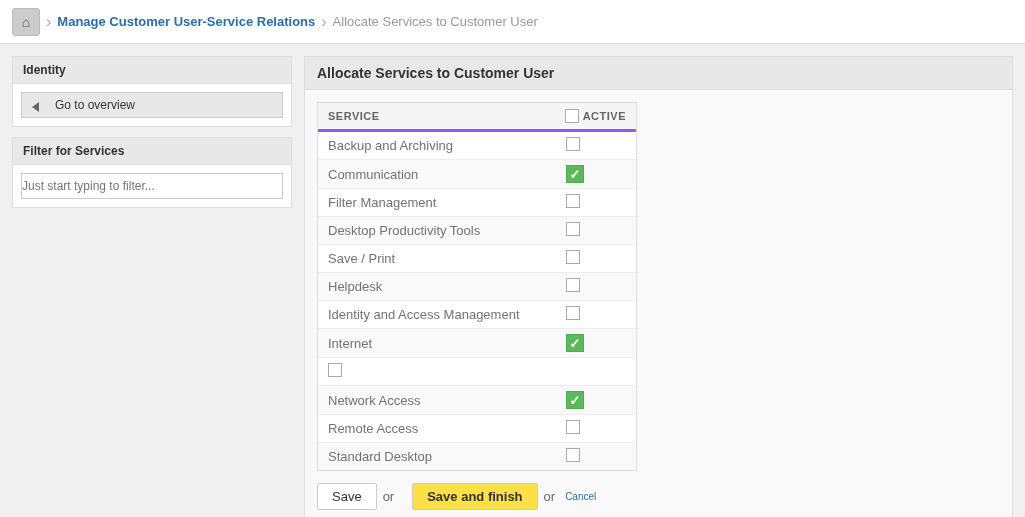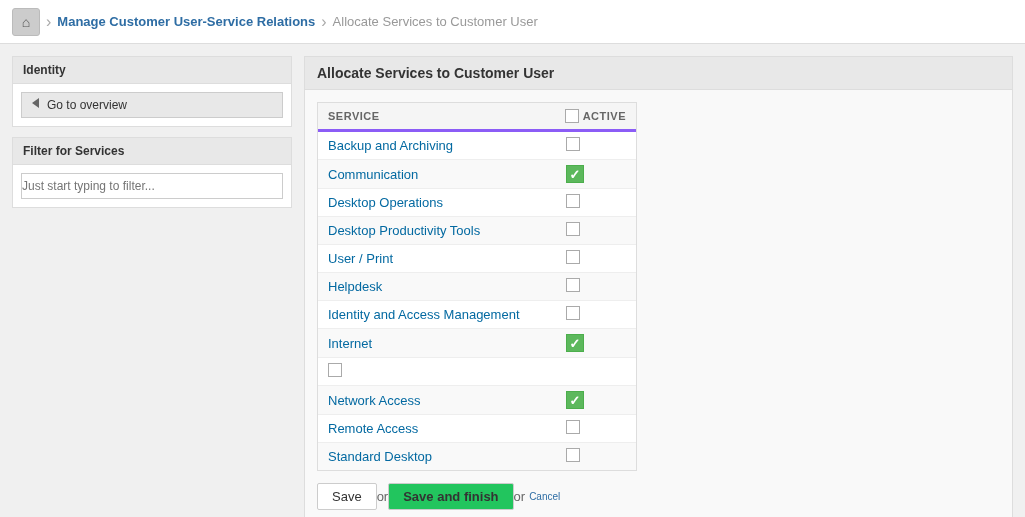--- a/index.html
+++ b/index.html
@@ -71,29 +71,29 @@
       padding: 6px 10px;
       font-weight: bold;
       font-size: 12px;
       color: #333;
     }
     .sidebar-section-body {
       padding: 8px;
     }
     .go-to-overview-btn {
       display: flex;
-      align-items: flex-start;
+      align-items: flex-end;
       width: 100%;
       background: #e8e8e8;
       border: 1px solid #ccc;
       padding: 5px 10px;
       cursor: pointer;
       font-size: 12px;
       color: #333;
-      gap: 8px;
+      gap: 16px;
     }
     .btn-arrow {
       display: inline-block;
       width: 0;
       height: 0;
       border-top: 5px solid transparent;
       border-bottom: 5px solid transparent;
       border-right: 7px solid #666;
     }
     .filter-input {
@@ -168,21 +168,21 @@
       display: flex;
       align-items: center;
       padding: 5px 10px;
       border-bottom: 1px solid #eee;
     }
     .table-row:last-child { border-bottom: none; align-items: center; }
     .table-row:nth-child(even) { background: #f9f9f9; }
     .table-row:nth-child(odd) { background: #fff; }
     .service-name {
       flex: 1;
-      color: #0369a1;
+      color: #737373;
       font-size: 13px;
     }
     .checkbox-unchecked {
       width: 14px;
       height: 14px;
       border: 1px solid #aaa;
       background: #fff;
       display: inline-block;
     }
     .checkbox-checked {
@@ -196,40 +196,41 @@
       color: #fff;
       font-size: 13px;
       font-weight: bold;
     }
 
     
     .action-row {
       margin-top: 12px;
       display: flex;
       align-items: center;
-      gap: 0;
+      gap: 6px;
     }
     .btn-save {
       background: #fff;
       border: 1px solid #ccc;
       padding: 5px 14px;
       font-size: 13px;
       cursor: pointer;
       color: #333;
       border-radius: 2px;
     }
     .btn-save-finish {
-      background: #22c55e;
+      background: #fde047;
       border: 1px solid #ccc;
       padding: 5px 14px;
       font-size: 13px;
       cursor: pointer;
       color: #333;
       border-radius: 2px;
       font-weight: bold;
+      margin-left: 12px;
     }
     .btn-cancel {
       background: none;
       border: none;
       color: #2e6da4;
       font-size: 10px;
       cursor: pointer;
       padding: 0 4px;
     }
     .or-text {
@@ -289,29 +290,29 @@
         <div id="table-rows">
             <div class="table-row">
               <span class="service-name">Backup and Archiving</span>
               <div style="min-width: 60px;"><span class="checkbox-unchecked"></span></div>
             </div>
             <div class="table-row">
               <span class="service-name">Communication</span>
               <div style="min-width: 60px;"><span class="checkbox-checked">✓</span></div>
             </div>
             <div class="table-row">
-              <span class="service-name">Desktop Operations</span>
+              <span class="service-name">Filter Management</span>
               <div style="min-width: 60px;"><span class="checkbox-unchecked"></span></div>
             </div>
             <div class="table-row">
               <span class="service-name">Desktop Productivity Tools</span>
               <div style="min-width: 60px;"><span class="checkbox-unchecked"></span></div>
             </div>
             <div class="table-row">
-              <span class="service-name">User / Print</span>
+              <span class="service-name">Save / Print</span>
               <div style="min-width: 60px;"><span class="checkbox-unchecked"></span></div>
             </div>
             <div class="table-row">
               <span class="service-name">Helpdesk</span>
               <div style="min-width: 60px;"><span class="checkbox-unchecked"></span></div>
             </div>
             <div class="table-row">
               <span class="service-name">Identity and Access Management</span>
               <div style="min-width: 60px;"><span class="checkbox-unchecked"></span></div>
             </div>

